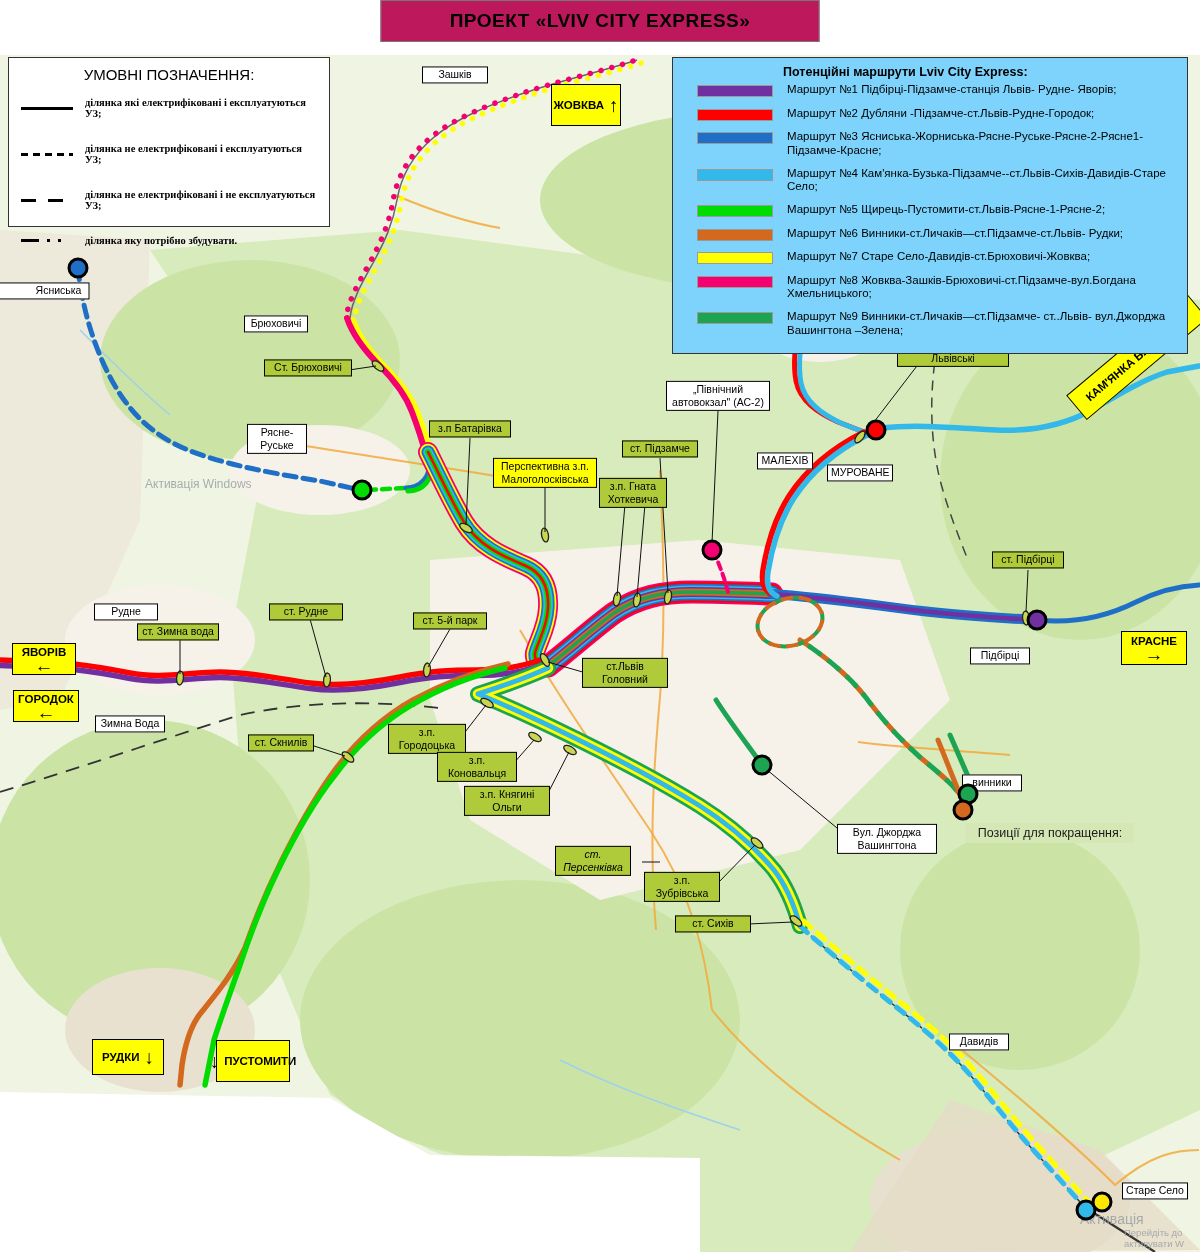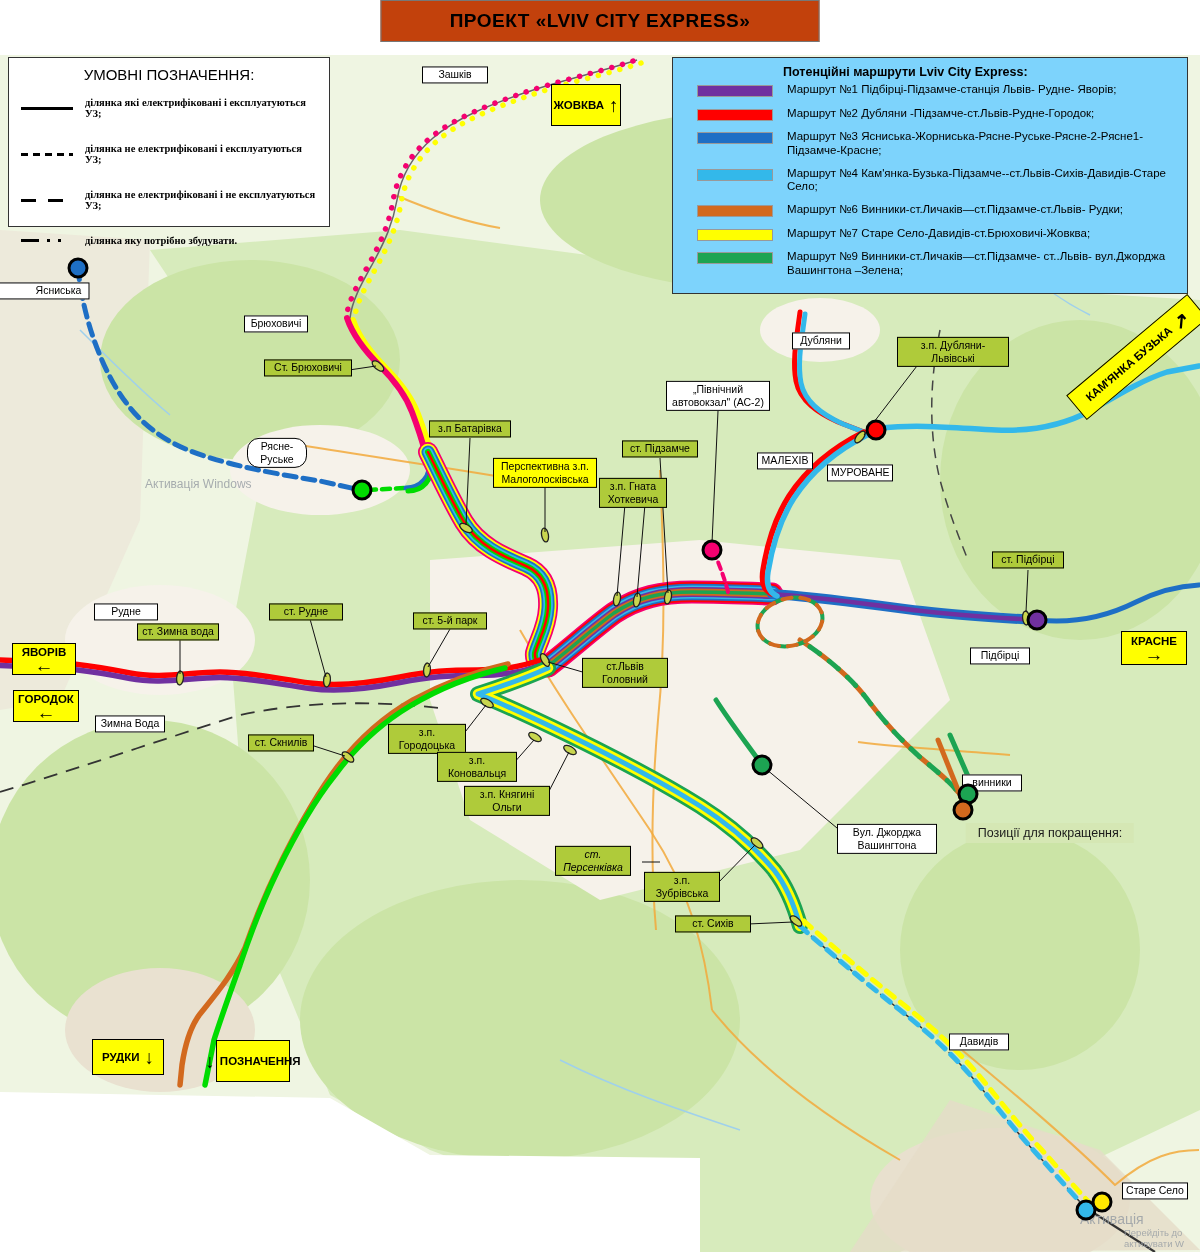--- a/index.html
+++ b/index.html
@@ -2,21 +2,21 @@
 <html><head>
 <meta charset="utf-8">
 <style>
   html,body{margin:0;padding:0;background:#fff;}
   .stage{position:relative;width:1200px;height:1252px;background:#fff;overflow:hidden;
          font-family:"Liberation Sans",sans-serif;}
   .map-svg{position:absolute;left:0;top:0;}
   .band{fill:none;stroke-linecap:round;stroke-linejoin:round;}
   
   .title-box{position:absolute;left:50%;top:0;transform:translateX(-50%);
-    width:437px;height:40px;border:1px solid #777;background:#c2410c;
+    width:437px;height:40px;border:1px solid #777;background:#be185d;
     display:flex;align-items:center;justify-content:center;
     font-weight:bold;font-size:19px;letter-spacing:.5px;}
   
   .legend{position:absolute;left:8px;top:57px;width:322px;height:170px;background:#fff;
     border:1px solid #333;box-sizing:border-box;padding:6px 8px;}
   .legend-title{text-align:center;font-weight:normal;font-size:15px;margin:2px 0 14px;}
   .leg-row{display:flex;align-items:center;gap:12px;margin:0 0 24px 4px;}
   .leg-sample{width:52px;height:3px;flex:0 0 52px;background:#000;}
   .leg-sample.dashed{background:repeating-linear-gradient(90deg,#000 0 7px,transparent 7px 12px);}
   .leg-sample.longdash{background:repeating-linear-gradient(90deg,#000 0 15px,transparent 15px 27px);}
@@ -245,21 +245,21 @@
       <div class="lbl st" style="left: 427px; top: 739px; width: 70px;">з.п. Городоцька</div>
       <div class="lbl st" style="left: 477px; top: 767px; width: 72px;">з.п. Коновальця</div>
       <div class="lbl st" style="left: 507px; top: 801px; width: 78px;">з.п. Княгині Ольги</div>
       <div class="lbl st" style="left: 281px; top: 743px; width: 58px;">ст. Скнилів</div>
       <div class="lbl st" style="left: 593px; top: 861px; width: 68px; font-style: italic;">ст. Персенківка</div>
       <div class="lbl st" style="left: 682px; top: 887px; width: 68px;">з.п. Зубрівська</div>
       <div class="lbl st" style="left: 713px; top: 924px; width: 68px;">ст. Сихів</div>
       <div class="lbl pl" style="left: 455px; top: 75px; width: 58px;">Зашків</div>
       <div class="lbl pl" style="left: 40px; top: 291px; width: 54px; padding-left: 40px;">Ясниська</div>
       <div class="lbl pl" style="left: 276px; top: 324px; width: 56px;">Брюховичі</div>
-      <div class="lbl pl" style="left: 277px; top: 453px; width: 52px; border-radius: 12px;">Рясне-Руське</div>
+      <div class="lbl pl" style="left: 277px; top: 439px; width: 52px;">Рясне-Руське</div>
       <div class="lbl pl" style="left: 821px; top: 341px; width: 50px;">Дубляни</div>
       <div class="lbl pl" style="left: 718px; top: 396px; width: 96px;">„Північний автовокзал" (АС-2)</div>
       <div class="lbl pl" style="left: 785px; top: 461px; width: 48px;">МАЛЕХІВ</div>
       <div class="lbl pl" style="left: 860px; top: 473px; width: 58px;">МУРОВАНЕ</div>
       <div class="lbl pl" style="left: 126px; top: 612px; width: 56px;">Рудне</div>
       <div class="lbl pl" style="left: 130px; top: 724px; width: 62px;">Зимна Вода</div>
       <div class="lbl pl" style="left: 1000px; top: 656px; width: 52px;">Підбірці</div>
       <div class="lbl pl" style="left: 887px; top: 839px; width: 92px;">Вул. Джорджа Вашингтона</div>
       <div class="lbl pl" style="left: 992px; top: 783px; width: 52px;">винники</div>
       <div class="lbl pl" style="left: 979px; top: 1042px; width: 52px;">Давидів</div>
@@ -283,21 +283,21 @@
       <div class="sign col" style="left: 46px; top: 706px; width: 66px; height: 32px; transform: translate(-50%, -50%);">
         <span>ГОРОДОК</span>
         <span class="ar">←</span>
       </div>
       <div class="sign" style="left: 128px; top: 1057px; width: 72px; height: 36px; transform: translate(-50%, -50%);">
         <span>РУДКИ</span>
         <span class="ar">↓</span>
       </div>
       <div class="sign" style="left: 253px; top: 1061px; width: 74px; height: 42px; transform: translate(-50%, -50%);">
         <span class="ar">↓</span>
-        <span>ПОЗНАЧЕННЯ</span>
+        <span>ПУСТОМИТИ</span>
       </div>
       <div class="note" style="left: 1050px; top: 833px;">Позиції для покращення:</div>
       <div class="wm" style="left: 145px; top: 477px; font-size: 12px;">Активація Windows</div>
       <div class="wm" style="left: 1080px; top: 1211px; width: 110px; text-align: left;">
         <div class="l1">Активація</div>
         <div class="l2">Перейдіть до</div>
         <div class="l2">активувати W</div>
       </div>
       <div class="dot" style="left: 78px; top: 268px; background: rgb(30, 111, 197);"></div>
       <div class="dot" style="left: 362px; top: 490px; background: rgb(0, 220, 0);"></div>
@@ -348,26 +348,34 @@
         </div>
         <div class="route-row">
           <span class="swatch" style="background: rgb(30, 111, 197);"></span>
           <span class="route-text">Маршрут №3 Ясниська-Жорниська-Рясне-Руське-Рясне-2-Рясне1- Підзамче-Красне;</span>
         </div>
         <div class="route-row">
           <span class="swatch" style="background: rgb(51, 184, 234);"></span>
           <span class="route-text">Маршрут №4 Кам'янка-Бузька-Підзамче--ст.Львів-Сихів-Давидів-Старе Село;</span>
         </div>
         <div class="route-row">
+          <span class="swatch" style="background: rgb(0, 220, 0);"></span>
+          <span class="route-text">Маршрут №5 Щирець-Пустомити-ст.Львів-Рясне-1-Рясне-2;</span>
+        </div>
+        <div class="route-row">
           <span class="swatch" style="background: rgb(210, 105, 30);"></span>
           <span class="route-text">Маршрут №6 Винники-ст.Личаків—ст.Підзамче-ст.Львів- Рудки;</span>
         </div>
         <div class="route-row">
           <span class="swatch" style="background: rgb(255, 255, 0);"></span>
           <span class="route-text">Маршрут №7 Старе Село-Давидів-ст.Брюховичі-Жовква;</span>
         </div>
         <div class="route-row">
+          <span class="swatch" style="background: rgb(245, 0, 112);"></span>
+          <span class="route-text">Маршрут №8 Жовква-Зашків-Брюховичі-ст.Підзамче-вул.Богдана Хмельницького;</span>
+        </div>
+        <div class="route-row">
           <span class="swatch" style="background: rgb(28, 164, 82);"></span>
           <span class="route-text">Маршрут №9 Винники-ст.Личаків—ст.Підзамче- ст..Львів- вул.Джорджа Вашингтона –Зелена;</span>
         </div>
       </div>
   </div>
 </div>
 
 </body></html>

